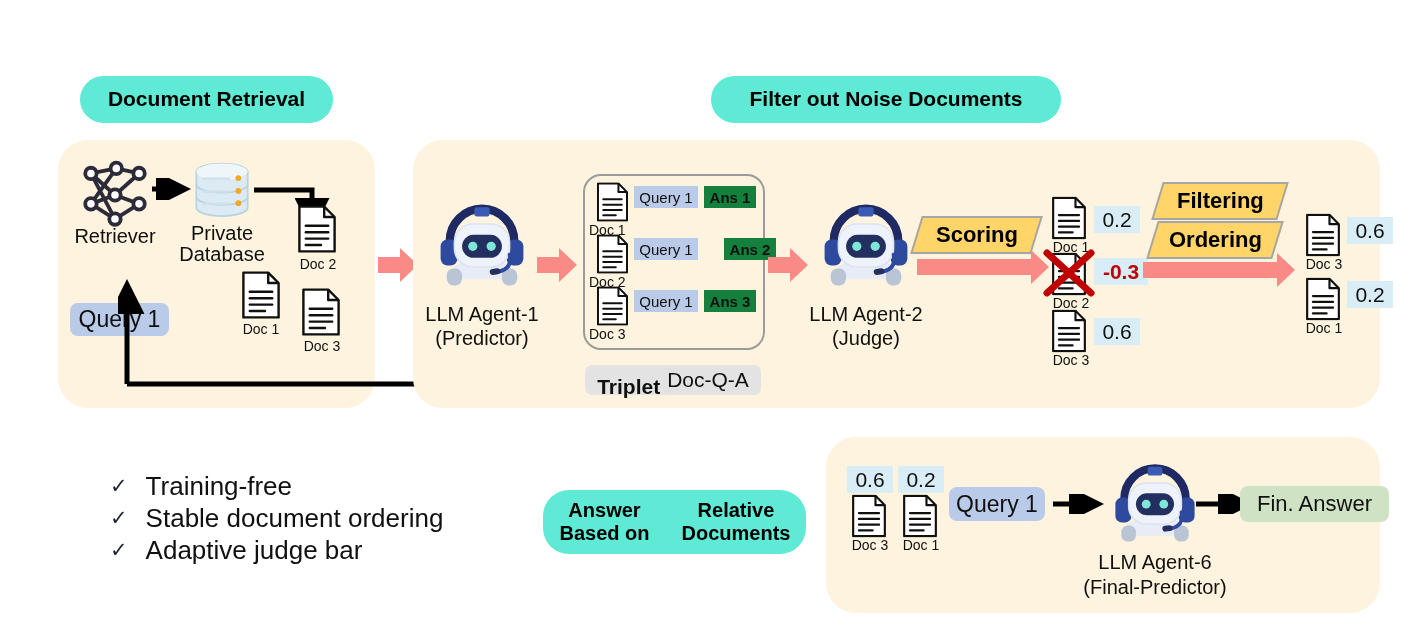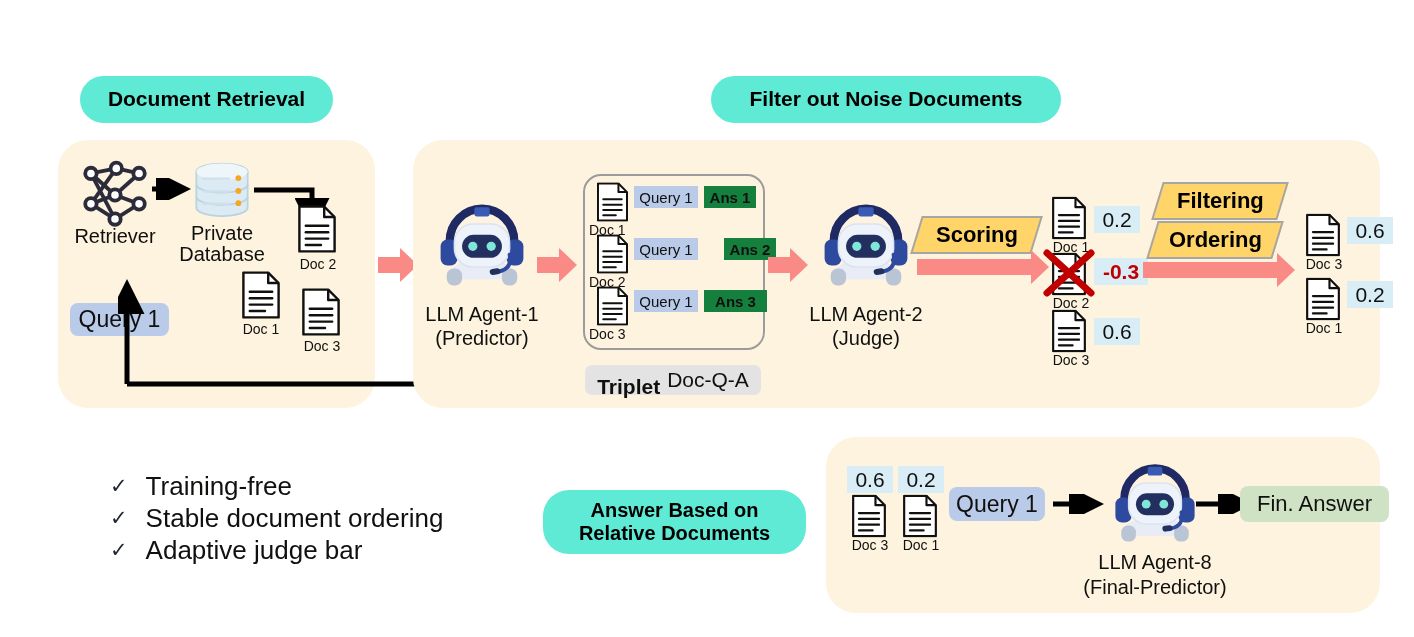--- a/index.html
+++ b/index.html
@@ -132,21 +132,21 @@
   </svg>
 
   <div class="abs pill" style="left:80px;top:76px;width:253px;height:47px;font-size:21px;">
     <span>Document Retrieval</span>
   </div>
 
   <div class="abs pill" style="left:711px;top:76px;width:350px;height:47px;font-size:21px;">
     <span>Filter out Noise Documents</span>
   </div>
 
-  <div class="abs pill" style="left:543px;top:490px;width:263px;height:64px;font-size:20px;flex-direction:column;">
+  <div class="abs pill" style="left:543px;top:490px;width:263px;height:64px;font-size:20px;flex-direction:row;justify-content:flex-end;">
     <span>Answer Based on</span>
     <span>Relative Documents</span>
   </div>
 
   <div class="abs panel" style="left:58px;top:140px;width:317px;height:268px;"></div>
 
   <svg class="abs" style="left:77px;top:157px;width:76px;height:76px" viewBox="0 0 120 120">
     <use href="#ico-network"></use>
   </svg>
   <div class="abs lbl" style="left:65px;top:225px;width:100px;">Retriever</div>
@@ -232,21 +232,21 @@
     <span>Ans 2</span>
   </div>
 
   <svg class="abs" style="left:596px;top:286px;width:33px;height:40px" viewBox="0 0 100 120">
       <use href="#ico-doc"></use>
     </svg>
   <div class="abs lbl-sm" style="left:583px;top:326px;width:60px;text-align:left;padding-left:6px;">Doc 3</div>
   <div class="abs chip chip-query" style="left:634px;top:290px;width:64px;height:22px;font-size:15px;">
     <span>Query 1</span>
   </div>
-  <div class="abs chip chip-ans" style="left:704px;top:290px;width:63px;height:22px;font-size:15px;">
+  <div class="abs chip chip-ans" style="left:704px;top:290px;width:52px;height:22px;font-size:15px;">
     <span>Ans 3</span>
   </div>
 
   <div class="abs triplet-cap" style="left:585px;top:365px;width:176px;height:30px;">
     <b>Triplet</b>
     <span>Doc-Q-A</span>
   </div>
 
   <svg class="abs pink-arrow" style="left:768px;top:248px;width:40px;height:34px" viewBox="0 0 40 34">
     <path d="M0,9 H22 V0 L40,17 L22,34 V25 H0 Z" fill="#f98a86"></path>
@@ -358,21 +358,21 @@
     <span>Query 1</span>
   </div>
 
   <svg class="abs" style="left:1053px;top:494px;width:56px;height:20px" viewBox="0 0 56 20">
     <line x1="0" y1="10" x2="44" y2="10" stroke="#000" stroke-width="5" marker-end="url(#ah-black)"></line>
   </svg>
 
   <svg class="abs" style="left:1111px;top:458px;width:88px;height:88px" viewBox="0 0 120 120">
     <use href="#ico-robot"></use>
   </svg>
-  <div class="abs lbl" style="left:1070px;top:551px;width:170px;">LLM Agent-8</div>
+  <div class="abs lbl" style="left:1070px;top:551px;width:170px;">LLM Agent-6</div>
   <div class="abs lbl" style="left:1062px;top:576px;width:186px;">(Final-Predictor)</div>
 
   <svg class="abs" style="left:1196px;top:494px;width:62px;height:20px" viewBox="0 0 62 20">
     <line x1="0" y1="10" x2="50" y2="10" stroke="#000" stroke-width="5" marker-end="url(#ah-black)"></line>
   </svg>
 
   <div class="abs chip chip-answer" style="left:1240px;top:486px;width:149px;height:36px;">
     <span>Fin. Answer</span>
   </div>
 

